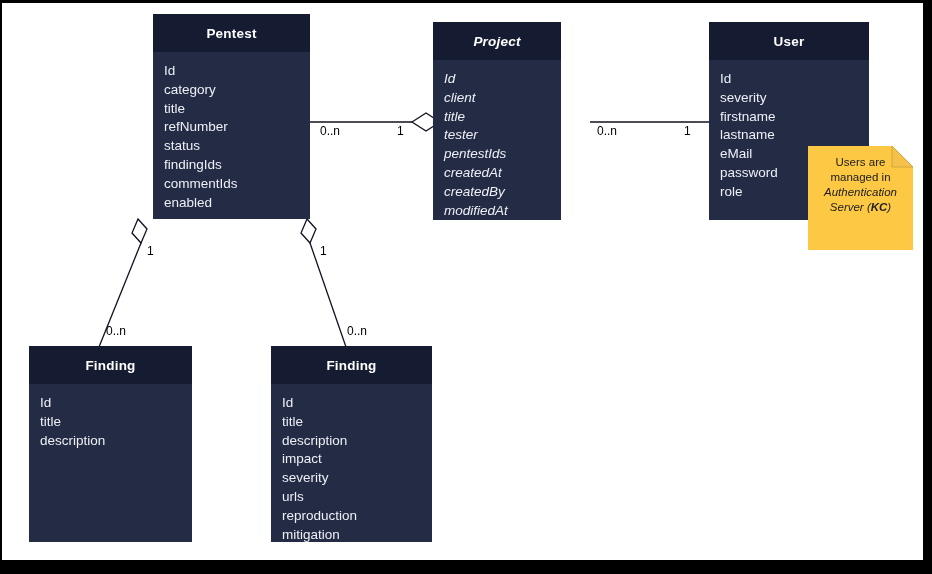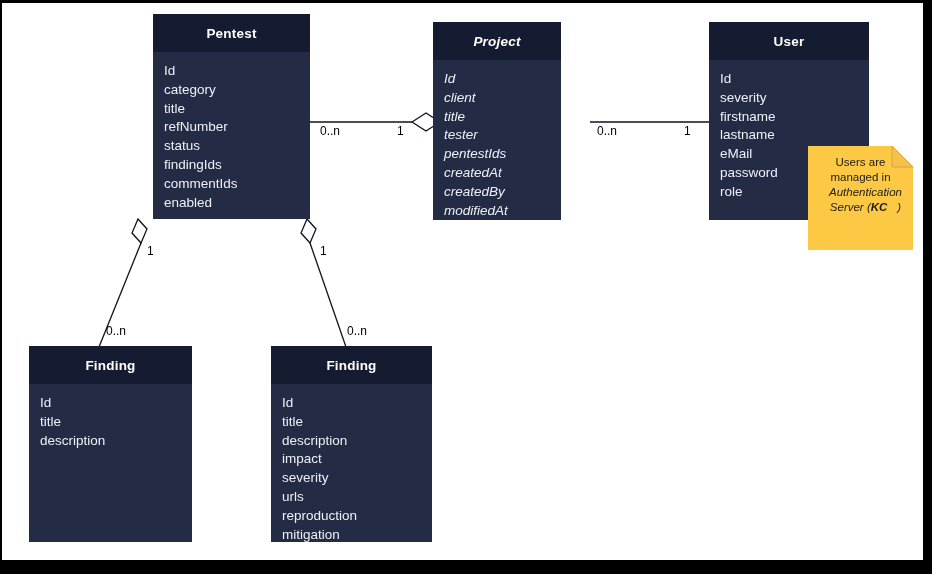--- a/index.html
+++ b/index.html
@@ -115,21 +115,21 @@
     align-items: center;
     justify-content: center;
     font-size: 11.5px;
     line-height: 15px;
     color: #1b1b1b;
     text-align: center;
     padding: 8px 5px;
     box-sizing: border-box;
   }
   .note-line { white-space: nowrap; }
-  .note-ital { font-style: italic; margin-left: 10px; }
+  .note-ital { font-style: italic; }
   .note-ital-bold { font-style: italic; font-weight: bold; }
 </style>
 </head>
 <body>
 
 <div id="diagram-root">
   <div id="canvas">
 
     <svg id="connectors" viewBox="0 0 921 557" width="921" height="557">
 

